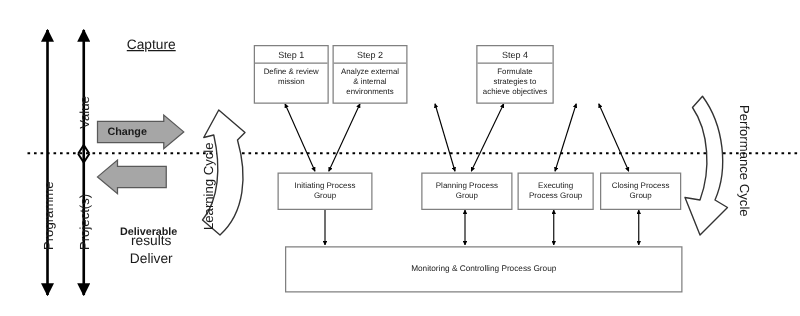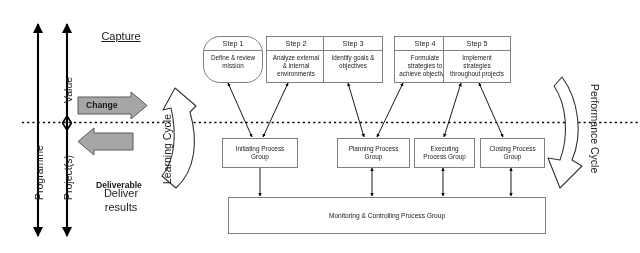--- a/index.html
+++ b/index.html
@@ -112,69 +112,54 @@
 
   <div class="vlabel ccw" style="left:161px; top:184px;">Learning Cycle</div>
 
   <div class="vlabel cw" style="left:601px; top:84px;">Performance Cycle</div>
 
   <div class="cap" style="left:78px; top:30px; width:86px;text-decoration:underline;">
     <div>Capture</div>
   </div>
 
   <div class="cap" style="left:78px; top:187px; width:86px;">
+    <div>results</div>
     <div>Deliver</div>
-    <div>results</div>
   </div>
 
   <div class="banner" style="left:86px; top:100px;">Change</div>
   <div class="banner" style="left:96px; top:136px;margin-top:44px;">Deliverable</div>
 
-  <div class="stepbox" style="left:203px; top:36px; width:60px; height:47px;border-radius:17px;">
+  <div class="stepbox" style="left:203px; top:36px; width:60px; height:47px;">
     <div class="stephead">Step 1</div>
     <div class="stepbody">
       <div>Define &amp; review</div>
       <div>mission</div>
     </div>
   </div>
 
   <div class="stepbox" style="left:266px; top:36px; width:60px; height:47px;">
     <div class="stephead">Step 2</div>
     <div class="stepbody">
       <div>Analyze external</div>
       <div>&amp; internal</div>
       <div>environments</div>
     </div>
   </div>
 
-  <div class="stepbox" style="left:323px; top:36px; width:60px; height:47px;">
-    <div class="stephead">Step 3</div>
-    <div class="stepbody">
-      <div>Identify goals &amp;</div>
-      <div>objectives</div>
-    </div>
-  </div>
 
-  <div class="stepbox" style="left:394px; top:36px; width:62px; height:47px;">
+  <div class="stepbox" style="left:381px; top:36px; width:62px; height:47px;">
     <div class="stephead">Step 4</div>
     <div class="stepbody">
       <div>Formulate</div>
       <div>strategies to</div>
       <div>achieve objectives</div>
     </div>
   </div>
 
-  <div class="stepbox" style="left:443px; top:36px; width:68px; height:47px;">
-    <div class="stephead">Step 5</div>
-    <div class="stepbody">
-      <div>Implement</div>
-      <div>strategies</div>
-      <div>throughout projects</div>
-    </div>
-  </div>
 
   <div class="pgbox" style="left:222px; top:138px; width:76px; height:30px;">
     <div>
       <div>Initiating Process</div>
       <div>Group</div>
     </div>
   </div>
 
   <div class="pgbox" style="left:337px; top:138px; width:73px; height:30px;">
     <div>

